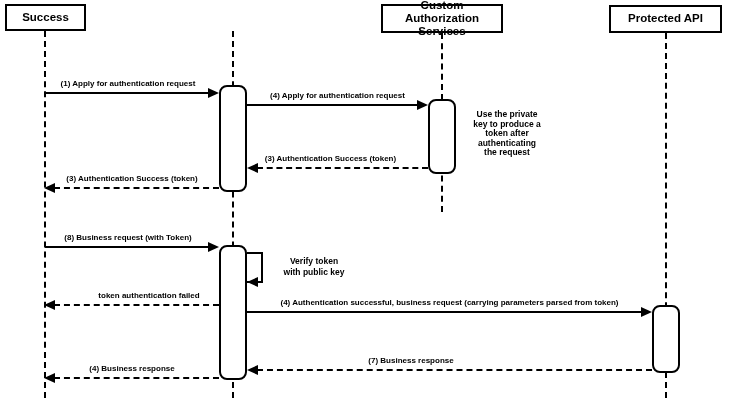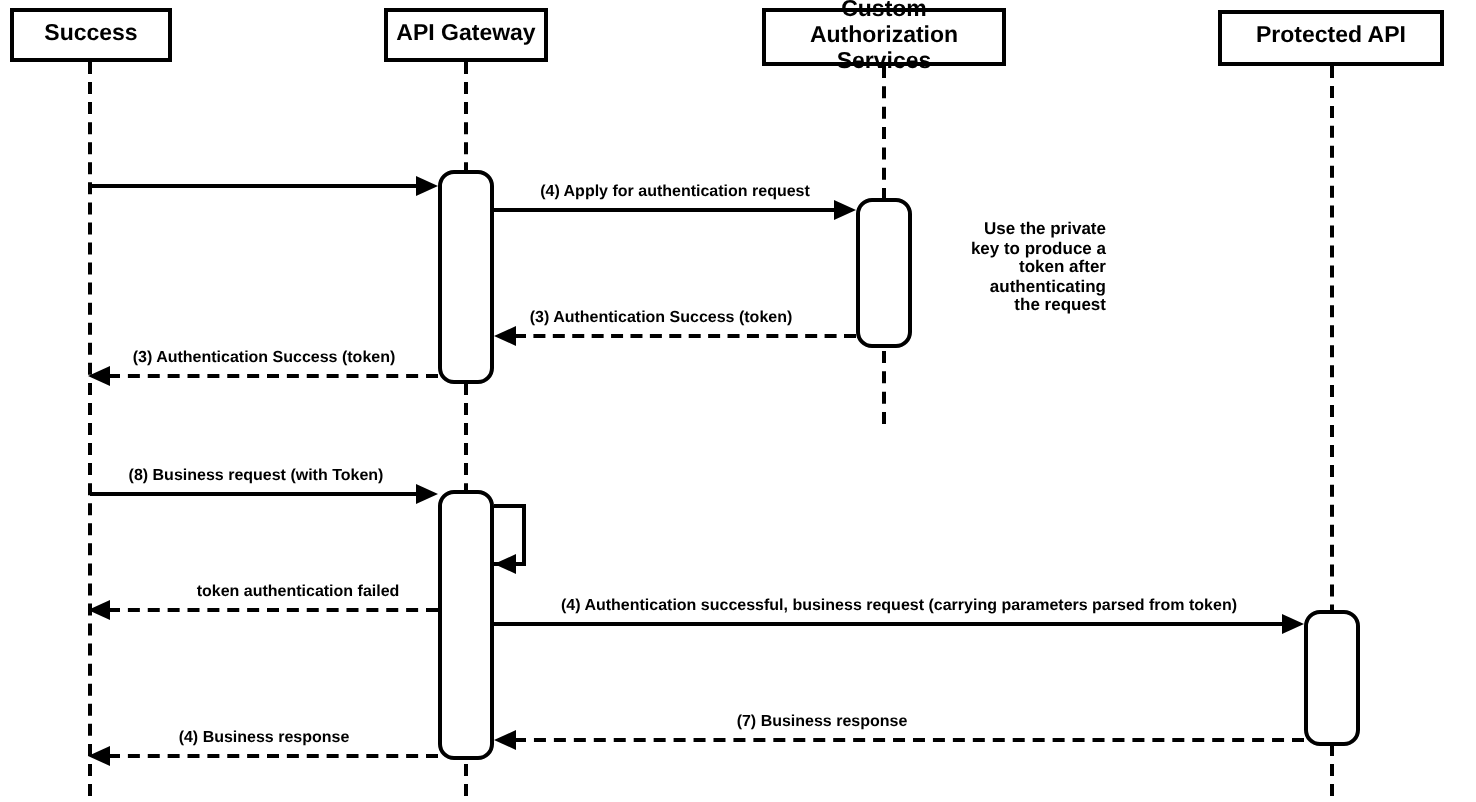--- a/index.html
+++ b/index.html
@@ -22,43 +22,43 @@
   .arr.right{border-left:11px solid #000;}
   .arr.left{border-right:11px solid #000;}
 
   .msg-label{position:absolute;font-size:8px;font-weight:bold;white-space:nowrap;
     text-align:center;z-index:5;line-height:12px;}
 
   .self-loop{position:absolute;box-sizing:border-box;border:2px solid #000;border-left:none;
     background:transparent;z-index:3;}
 
   .note-text{position:absolute;font-size:8.5px;font-weight:bold;line-height:9.6px;
-    white-space:pre-line;text-align:right;z-index:5;}
+    white-space:pre-line;text-align:center;z-index:5;}
 </style>
 </head>
 <body>
 
 <div class="diagram">
 
   <div class="lifeline" style="left:44px;top:31px;height:367px"></div>
   <div class="lifeline" style="left:232px;top:31px;height:367px"></div>
   <div class="lifeline" style="left:441px;top:33px;height:179px"></div>
   <div class="lifeline" style="left:665px;top:33px;height:365px"></div>
 
   <div class="participant" style="left:5px;top:4px;width:81px;height:27px"><span>Success</span></div>
-  <div class="participant" style="left:192px;top:4px;width:82px;height:27px"><span>API Gateway</span></div>
   <div class="participant" style="left:381px;top:4px;width:122px;height:29px"><span>Custom Authorization
 Services</span></div>
   <div class="participant" style="left:609px;top:5px;width:113px;height:28px"><span>Protected API</span></div>
 
   <div class="activation" style="left:219px;top:85px;height:107px"></div>
   <div class="activation" style="left:428px;top:99px;height:75px"></div>
   <div class="activation" style="left:219px;top:245px;height:135px"></div>
   <div class="activation" style="left:652px;top:305px;height:68px"></div>
 
+  <div class="msg-label" style="left:45px;top:78px;width:166px">(1) Apply for authentication request</div>
   <div class="msg-line" style="left:45px;top:92px;width:164px"></div>
   <div class="arr right" style="left:208px;top:88px"></div>
 
   <div class="msg-label" style="left:247px;top:90px;width:181px">(4) Apply for authentication request</div>
   <div class="msg-line" style="left:247px;top:104px;width:172px"></div>
   <div class="arr right" style="left:417px;top:100px"></div>
 
   <div class="msg-label" style="left:247px;top:153px;width:167px">(3) Authentication Success (token)</div>
   <div class="msg-line dashed" style="left:257px;top:167px;width:171px"></div>
   <div class="arr left" style="left:247px;top:163px"></div>
@@ -66,20 +66,22 @@
   <div class="msg-label" style="left:45px;top:173px;width:174px">(3) Authentication Success (token)</div>
   <div class="msg-line dashed" style="left:54px;top:187px;width:165px"></div>
   <div class="arr left" style="left:44px;top:183px"></div>
 
   <div class="msg-label" style="left:45px;top:232px;width:166px">(8) Business request (with Token)</div>
   <div class="msg-line" style="left:45px;top:246px;width:164px"></div>
   <div class="arr right" style="left:208px;top:242px"></div>
 
   <div class="self-loop" style="left:247px;top:252px;width:16px;height:31px"></div>
   <div class="arr left" style="left:247px;top:277px"></div>
+  <div class="note-text" style="left:269px;top:256px;width:90px;line-height:11px">Verify token
+with public key</div>
 
   <div class="msg-label" style="left:45px;top:290px;width:208px">token authentication failed</div>
   <div class="msg-line dashed" style="left:54px;top:304px;width:165px"></div>
   <div class="arr left" style="left:44px;top:300px"></div>
 
   <div class="msg-label" style="left:247px;top:297px;width:405px">(4) Authentication successful, business request (carrying parameters parsed from token)</div>
   <div class="msg-line" style="left:247px;top:311px;width:396px"></div>
   <div class="arr right" style="left:641px;top:307px"></div>
 
   <div class="msg-label" style="left:247px;top:355px;width:328px">(7) Business response</div>

